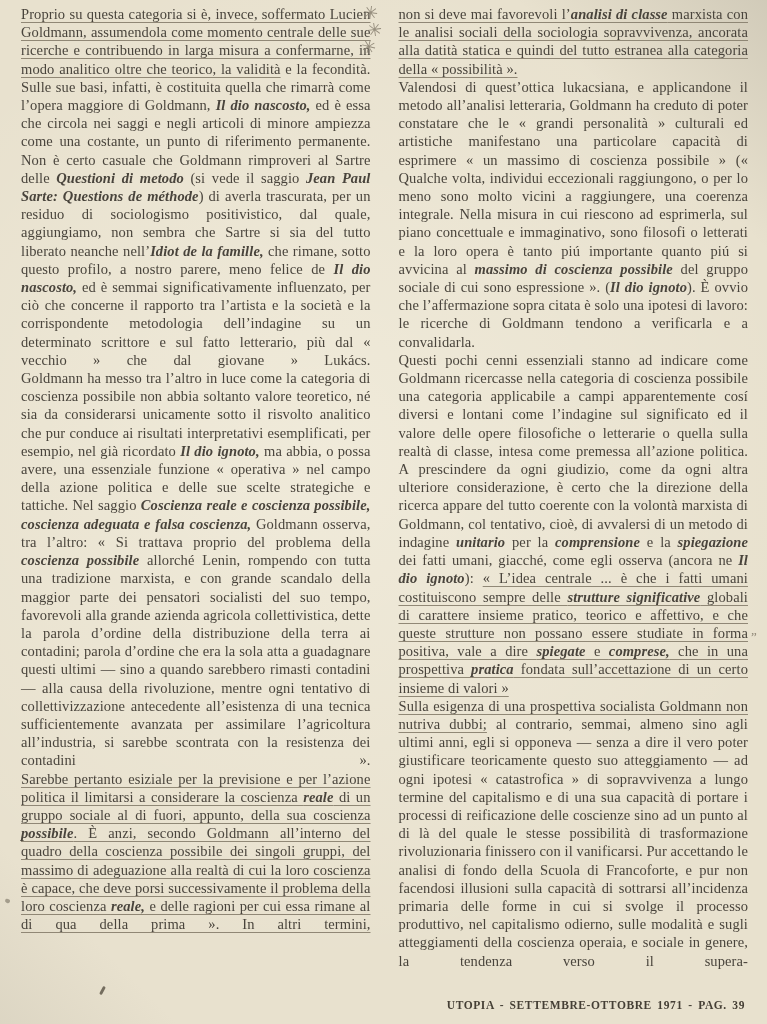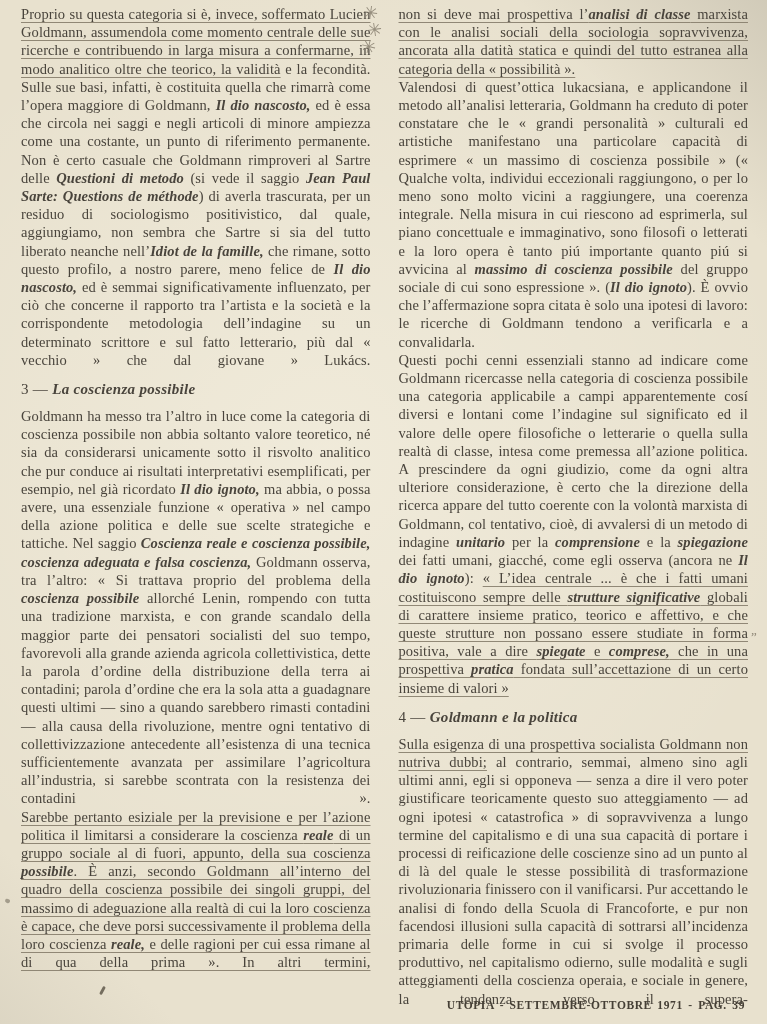--- a/index.html
+++ b/index.html
@@ -75,30 +75,28 @@
 </style>
 </head>
 <body>
 
 <div class="page">
 
   <div class="columns">
 
     <div class="col">
       <p class="cont"><span class="u">Proprio su questa categoria si è, invece, soffermato Lucien Goldmann, assumendola come momento centrale delle sue ricerche e contribuendo in larga misura a confermarne, in modo analitico oltre che teorico, la validità</span><span> e la fecondità. Sulle sue basi, infatti, è costituita quella che rimarrà come l’opera maggiore di Goldmann, </span><span class="i">Il dio nascosto,</span><span> ed è essa che circola nei saggi e negli articoli di minore ampiezza come una costante, un punto di riferimento permanente. Non è certo casuale che Goldmann rimproveri al Sartre delle </span><span class="i">Questioni di metodo</span><span> (si vede il saggio </span><span class="i">Jean Paul Sarte: Questions de méthode</span><span>) di averla trascurata, per un residuo di sociologismo positivistico, dal quale, aggiungiamo, non sembra che Sartre si sia del tutto liberato neanche nell’</span><span class="i">Idiot de la famille,</span><span> che rimane, sotto questo profilo, a nostro parere, meno felice de </span><span class="i">Il dio nascosto,</span><span> ed è semmai significativamente influenzato, per ciò che concerne il rapporto tra l’artista e la società e la corrispondente metodologia dell’indagine su un determinato scrittore e sul fatto letterario, più dal « vecchio » che dal giovane » Lukács.</span></p>
-      <h2><span>3 — </span><span class="i">La coscienza possibile</span></h2>
       <p class="cont"><span>Goldmann ha messo tra l’altro in luce come la categoria di coscienza possibile non abbia soltanto valore teoretico, né sia da considerarsi unicamente sotto il risvolto analitico che pur conduce ai risultati interpretativi esemplificati, per esempio, nel già ricordato </span><span class="i">Il dio ignoto,</span><span> ma abbia, o possa avere, una essenziale funzione « operativa » nel campo della azione politica e delle sue scelte strategiche e tattiche. Nel saggio </span><span class="i">Coscienza reale e coscienza possibile, coscienza adeguata e falsa coscienza,</span><span> Goldmann osserva, tra l’altro: « Si trattava proprio del problema della </span><span class="i">coscienza possibile</span><span> allorché Lenin, rompendo con tutta una tradizione marxista, e con grande scandalo della maggior parte dei pensatori socialisti del suo tempo, favorevoli alla grande azienda agricola collettivistica, dette la parola d’ordine della distribuzione della terra ai contadini; parola d’ordine che era la sola atta a guadagnare questi ultimi — sino a quando sarebbero rimasti contadini — alla causa della rivoluzione, mentre ogni tentativo di collettivizzazione antecedente all’esistenza di una tecnica sufficientemente avanzata per assimilare l’agricoltura all’industria, si sarebbe scontrata con la resistenza dei contadini ».</span></p>
       <p class="cont"><span class="u">Sarebbe pertanto esiziale per la previsione e per l’azione politica il limitarsi a considerare la coscienza </span><span class="i u">reale</span><span class="u"> di un gruppo sociale al di fuori, appunto, della sua coscienza </span><span class="i u">possibile</span><span class="u">. È anzi, secondo Goldmann all’interno del quadro della coscienza possibile dei singoli gruppi, del massimo di adeguazione alla realtà di cui la loro coscienza è capace, che deve porsi successivamente il problema della loro coscienza </span><span class="i u">reale,</span><span class="u"> e delle ragioni per cui essa rimane al di qua della prima ». In altri termini,</span></p>
     </div>
 
     <div class="col">
-      <p><span class="u">non si deve mai prospettiva l’</span><span class="i u">analisi di classe</span><span class="u"> marxista con le analisi sociali della sociologia sopravvivenza, ancorata alla datità statica e quindi del tutto estranea alla categoria della « possibilità ».</span></p>
+      <p><span class="u">non si deve mai favorevoli l’</span><span class="i u">analisi di classe</span><span class="u"> marxista con le analisi sociali della sociologia sopravvivenza, ancorata alla datità statica e quindi del tutto estranea alla categoria della « possibilità ».</span></p>
       <p><span>Valendosi di quest’ottica lukacsiana, e applicandone il metodo all’analisi letteraria, Goldmann ha creduto di poter constatare che le « grandi personalità » culturali ed artistiche manifestano una particolare capacità di esprimere « un massimo di coscienza possibile » (« Qualche volta, individui eccezionali raggiungono, o per lo meno sono molto vicini a raggiungere, una coerenza integrale. Nella misura in cui riescono ad esprimerla, sul piano concettuale e immaginativo, sono filosofi o letterati e la loro opera è tanto piú importante quanto piú si avvicina al </span><span class="i">massimo di coscienza possibile</span><span> del gruppo sociale di cui sono espressione ». (</span><span class="i">Il dio ignoto</span><span>). È ovvio che l’affermazione sopra citata è solo una ipotesi di lavoro: le ricerche di Goldmann tendono a verificarla e a convalidarla.</span></p>
       <p><span>Questi pochi cenni essenziali stanno ad indicare come Goldmann ricercasse nella categoria di coscienza possibile una categoria applicabile a campi apparentemente cosí diversi e lontani come l’indagine sul significato ed il valore delle opere filosofiche o letterarie o quella sulla realtà di classe, intesa come premessa all’azione politica. A prescindere da ogni giudizio, come da ogni altra ulteriore considerazione, è certo che la direzione della ricerca appare del tutto coerente con la volontà marxista di Goldmann, col tentativo, cioè, di avvalersi di un metodo di indagine </span><span class="i">unitario</span><span> per la </span><span class="i">comprensione</span><span> e la </span><span class="i">spiegazione</span><span> dei fatti umani, giacché, come egli osserva (ancora ne </span><span class="i">Il dio ignoto</span><span>): </span><span class="u">« L’idea centrale ... è che i fatti umani costituiscono sempre delle </span><span class="i u">strutture significative</span><span class="u"> globali di carattere insieme pratico, teorico e affettivo, e che queste strutture non possano essere studiate in forma positiva, vale a dire </span><span class="i u">spiegate</span><span class="u"> e </span><span class="i u">comprese,</span><span class="u"> che in una prospettiva </span><span class="i u">pratica</span><span class="u"> fondata sull’accettazione di un certo insieme di valori »</span></p>
-      <h2><span>4 — </span><span class="i">Goldmann e la politica</span></h2>
       <p class="cont"><span class="u">Sulla esigenza di una prospettiva socialista Goldmann non nutriva dubbi;</span><span> al contrario, semmai, almeno sino agli ultimi anni, egli si opponeva — senza a dire il vero poter giustificare teoricamente questo suo atteggiamento — ad ogni ipotesi « catastrofica » di sopravvivenza a lungo termine del capitalismo e di una sua capacità di portare i processi di reificazione delle coscienze sino ad un punto al di là del quale le stesse possibilità di trasformazione rivoluzionaria finissero con il vanificarsi. Pur accettando le analisi di fondo della Scuola di Francoforte, e pur non facendosi illusioni sulla capacità di sottrarsi all’incidenza primaria delle forme in cui si svolge il processo produttivo, nel capitalismo odierno, sulle modalità e sugli atteggiamenti della coscienza operaia, e sociale in genere, la tendenza verso il supera-</span></p>
     </div>
 
   </div>
 
   <span class="asterisk a1">✳</span>
   <span class="asterisk a2">✳</span>
   <span class="asterisk a3">✳</span>
 
   <div class="pencil-dot"></div>

